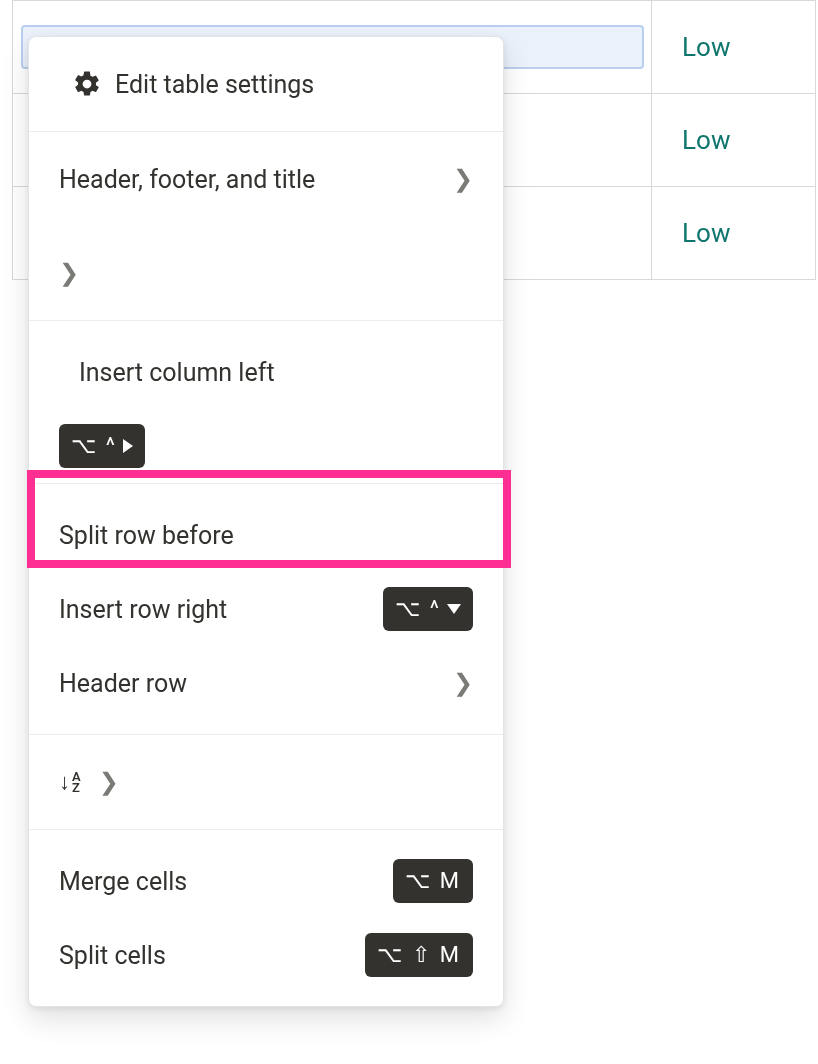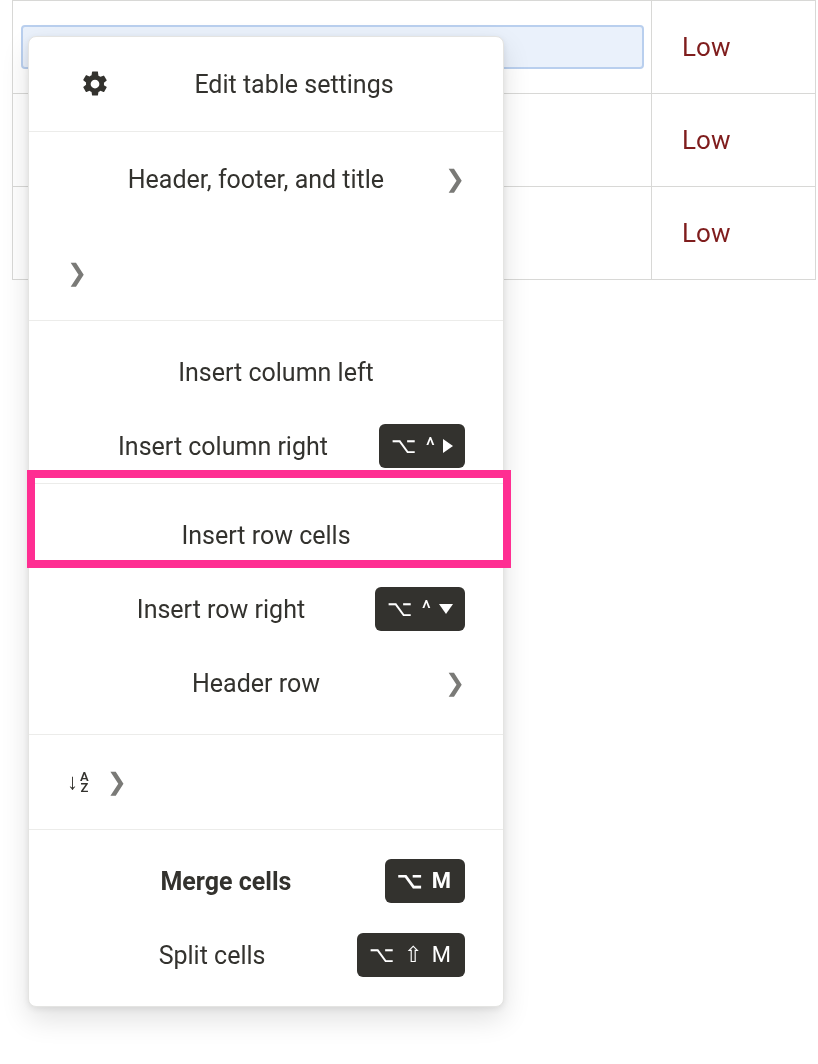--- a/index.html
+++ b/index.html
@@ -19,21 +19,21 @@
     position:absolute;
     left:12px; top:0;
     width:804px;
     border-collapse:collapse;
   }
   .table td {
     border:1px solid #d8d8d6;
     height:93px;
     font-size:26px;
     font-weight:400;
-    color:#7f1d1d;
+    color:#0f766e;
     padding-left:30px;
     vertical-align:middle;
   }
   .col-a { width:640px; }
   .col-b { width:164px; }
   .cell-selected {
     background:#eaf1fb;
     border:2px solid #b9cfee !important;
     border-radius:6px;
   }
@@ -47,27 +47,26 @@
     border:1px solid #e4e4e2;
     border-radius:8px;
     box-shadow:0 12px 28px rgba(0,0,0,0.12), 0 2px 6px rgba(0,0,0,0.08);
     overflow:visible;
   }
   .menu-group { border-bottom:1px solid #ececea; }
   .menu-group:last-child { border-bottom:none; }
   .menu-item {
     display:flex;
     align-items:center;
-    padding:0 38px;
+    padding:0 30px;
     height:74px;
     font-size:25px;
     font-weight:400;
     color:#33322e;
     position:relative;
-    text-align:center;
   }
   .menu-item.tall { height:94px; }
   .menu-item .label { flex:1; }
   .menu-item .spacer { width:56px; display:inline-flex; align-items:center; justify-content:center; }
   .menu-item .chevron {
     color:#7a7a77;
     font-size:24px;
   }
   .menu-item .shortcut {
     background:#33322e;
@@ -163,31 +162,30 @@
     <div class="menu-item tall">
       <span class="chevron">❯</span>
     </div>
   </div>
 
   <div class="menu-group">
     <div class="menu-item" style="margin-top:14px;margin-left:20px;">
       <span class="label">Insert column left</span>
     </div>
     <div class="menu-item">
-      <span class="label">Insert column right</span>
       <span class="shortcut">
         <span>⌥ ^</span>
         <span class="tri-right"></span>
       </span>
     </div>
   </div>
 
   <div class="menu-group">
     <div class="menu-item" style="margin-top:14px;">
-      <span class="label">Insert row cells</span>
+      <span class="label">Split row before</span>
     </div>
     <div class="menu-item">
       <span class="label">Insert row right</span>
       <span class="shortcut">
         <span>⌥ ^</span>
         <span class="tri-down"></span>
       </span>
     </div>
     <div class="menu-item" style="margin-bottom:14px;">
       <span class="label">Header row</span>
@@ -202,21 +200,21 @@
         <span class="az">
             <span>A</span>
             <span>Z</span>
           </span>
       </span>
       <span class="chevron">❯</span>
     </div>
   </div>
 
   <div class="menu-group">
-    <div class="menu-item" style="margin-top:14px;font-weight:bold;">
+    <div class="menu-item" style="margin-top:14px;">
       <span class="label">Merge cells</span>
       <span class="shortcut">⌥  M</span>
     </div>
     <div class="menu-item" style="margin-bottom:14px;">
       <span class="label">Split cells</span>
       <span class="shortcut">⌥ ⇧ M</span>
     </div>
   </div>
 </div>
 

